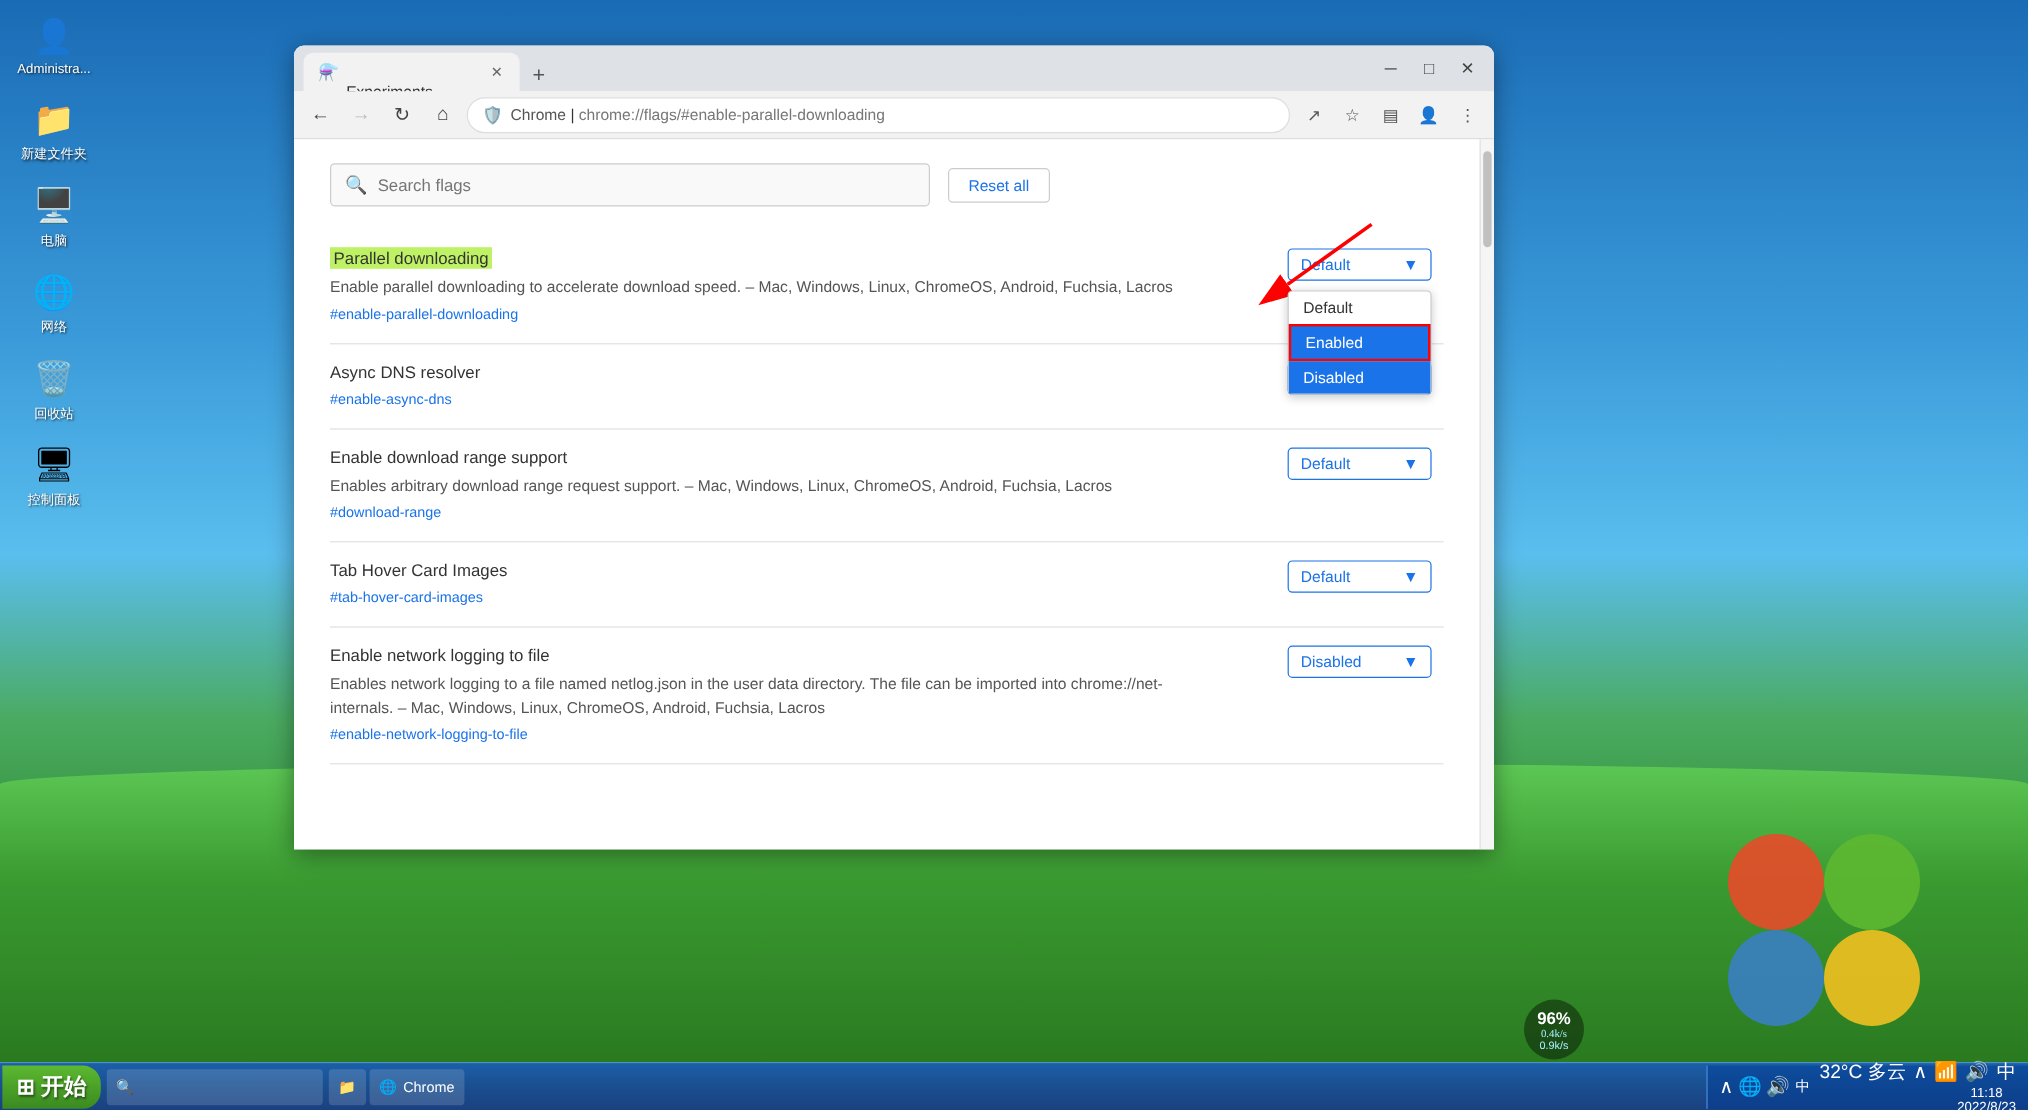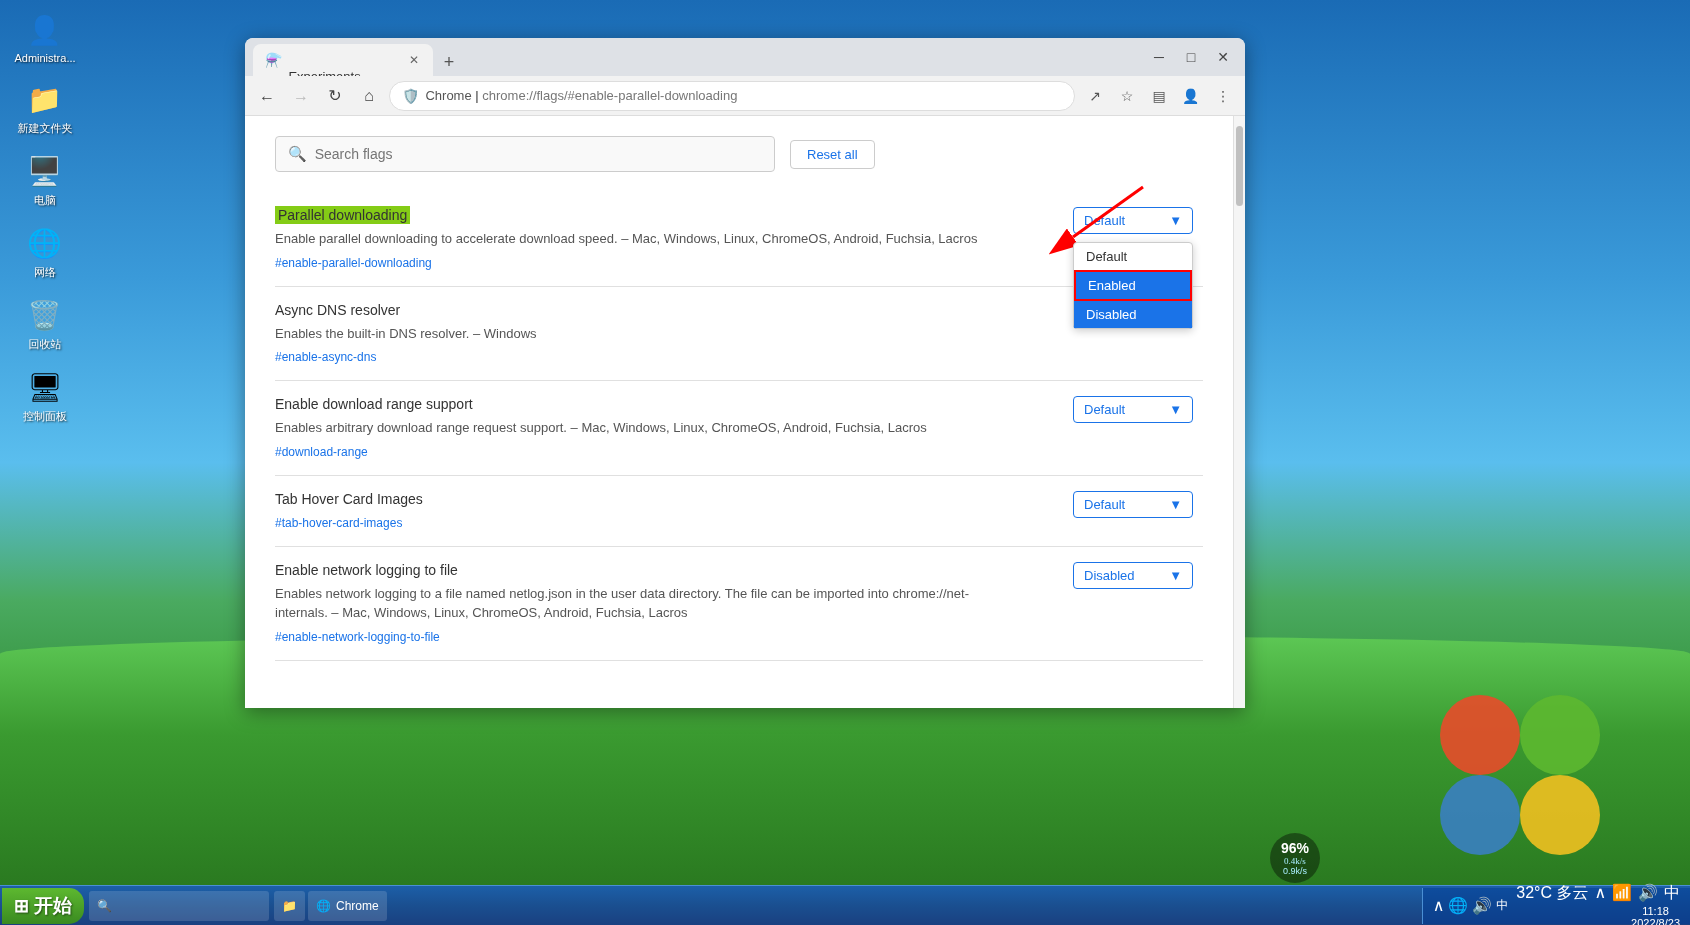--- a/index.html
+++ b/index.html
@@ -576,21 +576,21 @@
           <div class="flags-search">
             <span class="flags-search-icon">🔍</span>
             <input class="flags-search-input" type="text" value="" placeholder="Search flags" style="">
           </div>
           <button class="reset-all-btn">Reset all</button>
         </div>
 
         <div class="flag-item" style="position:relative;">
           <div class="flag-info">
             <div class="flag-title">
-              <span style="background:#84cc16;padding:1px 3px;">Parallel downloading</span>
+              <span style="background:#bef264;padding:1px 3px;">Parallel downloading</span>
             </div>
             <div class="flag-desc">Enable parallel downloading to accelerate download speed. – Mac, Windows, Linux, ChromeOS, Android, Fuchsia, Lacros</div>
             <a class="flag-link">#enable-parallel-downloading</a>
           </div>
           <div class="flag-control">
             <div class="flag-select">
               <span>Default</span>
               <span>▼</span>
             </div>
 
@@ -609,21 +609,20 @@
               <marker id="arrowhead" markerWidth="10" markerHeight="7" refX="0" refY="3.5" orient="auto">
                 <polygon points="0 0, 10 3.5, 0 7" fill="red"></polygon>
               </marker>
             </defs>
           </svg>
         </div>
 
         <div class="flag-item">
           <div class="flag-info">
             <div class="flag-title">Async DNS resolver</div>
-            <div class="flag-desc">Enables the built-in DNS resolver. – Windows</div>
             <a class="flag-link">#enable-async-dns</a>
           </div>
           <div class="flag-control">
             <div class="flag-select">
               <span>Default</span>
               <span>▼</span>
             </div>
           </div>
         </div>
 

